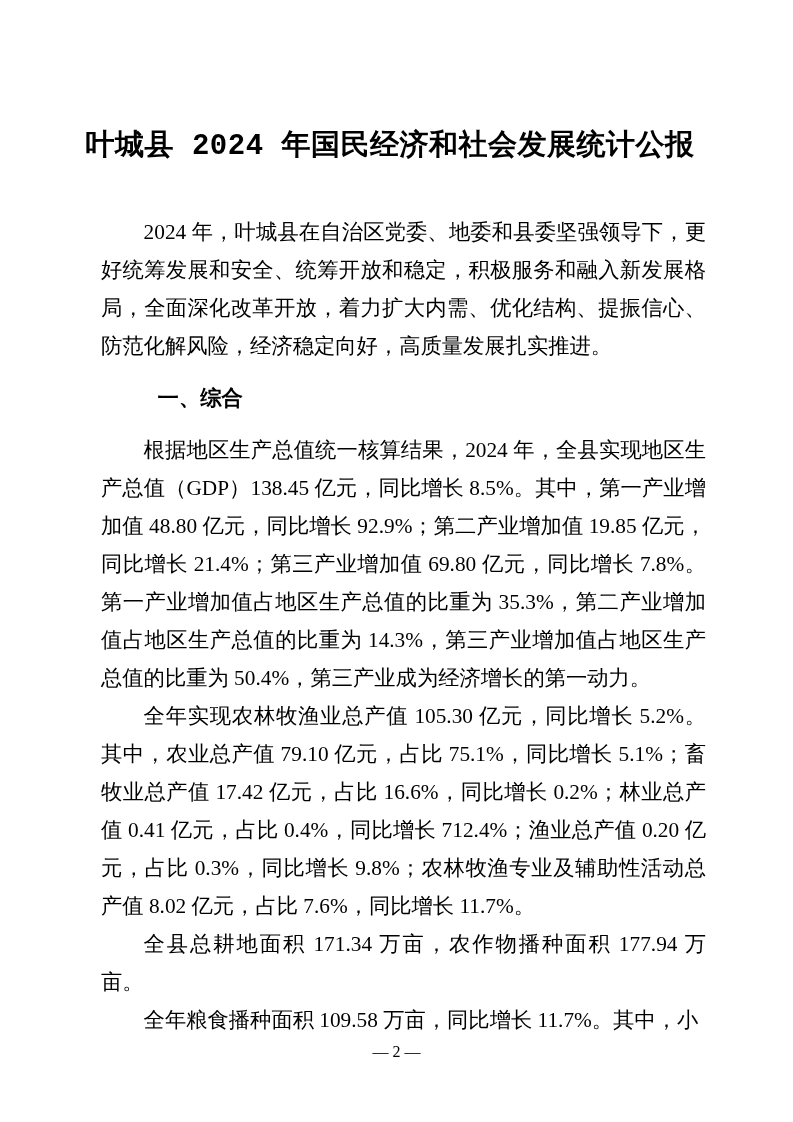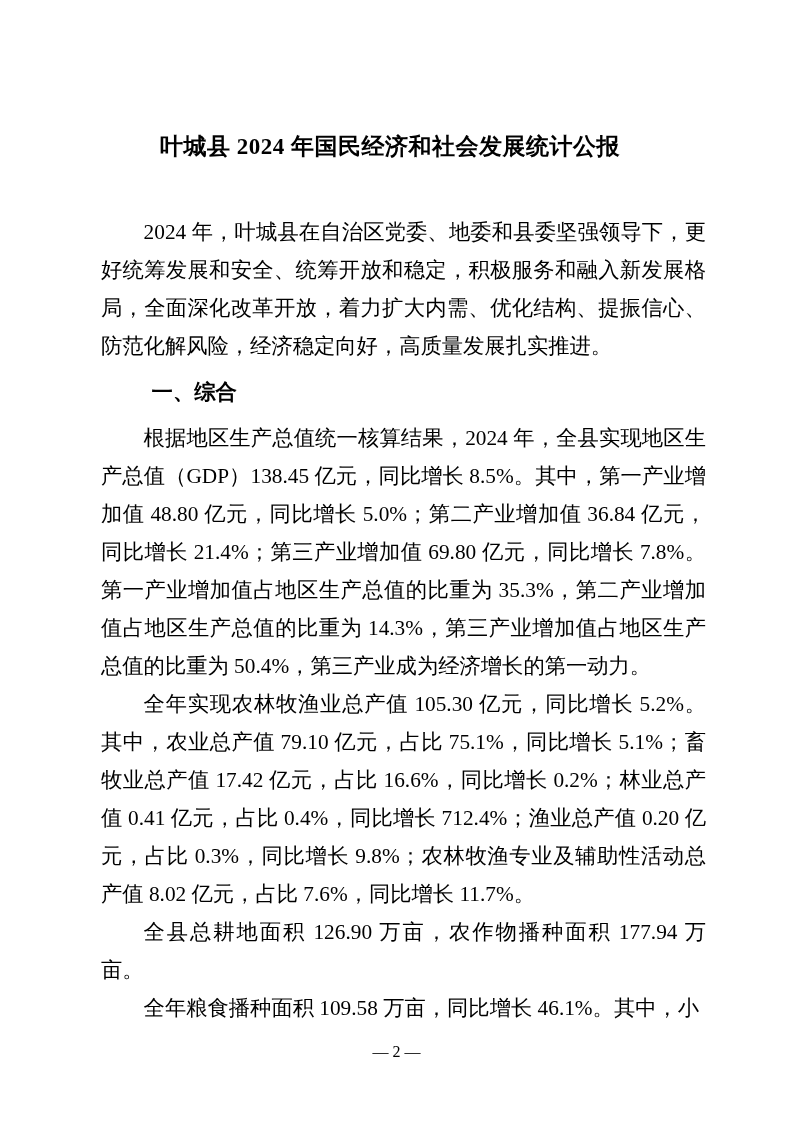--- a/index.html
+++ b/index.html
@@ -15,43 +15,43 @@
     color: #000000;
     font-family: "Liberation Serif", "DejaVu Serif", serif;
   }
   .doc-title {
     position: absolute;
     top: 127px;
     left: 0;
     width: 780px;
     margin: 0;
     text-align: center;
-    font-size: 23px;
+    font-size: 29px;
     line-height: 40px;
     font-weight: bold;
-    font-family: Liberation Serif, serif;
+    font-family: Liberation Mono, monospace;
     letter-spacing: 0.5px;
     white-space: nowrap;
   }
   .doc-body {
     position: absolute;
     top: 213px;
     left: 101px;
     width: 605px;
     font-size: 21.3px;
     line-height: 38px;
     text-align: justify;
   }
   .para {
     margin: 0;
     padding: 0;
     text-indent: 2em;
   }
   .heading {
-    margin: 8px;
+    margin: 14px;
     padding: 0;
     text-indent: 2em;
     font-size: 21.3px;
     line-height: 38px;
     font-weight: bold;
     font-family: "Liberation Sans", "DejaVu Sans", sans-serif;
     text-align: left;
   }
   .page-footer {
     position: absolute;
@@ -70,26 +70,26 @@
 <div>
 
   <h1 class="doc-title">叶城县 2024 年国民经济和社会发展统计公报</h1>
 
   <div class="doc-body">
 
     <p class="para">2024 年，叶城县在自治区党委、地委和县委坚强领导下，更好统筹发展和安全、统筹开放和稳定，积极服务和融入新发展格局，全面深化改革开放，着力扩大内需、优化结构、提振信心、防范化解风险，经济稳定向好，高质量发展扎实推进。</p>
 
     <h2 class="heading">一、综合</h2>
 
-    <p class="para">根据地区生产总值统一核算结果，2024 年，全县实现地区生产总值（GDP）138.45 亿元，同比增长 8.5%。其中，第一产业增加值 48.80 亿元，同比增长 5.0%；第二产业增加值 36.84 亿元，同比增长 21.4%；第三产业增加值 69.80 亿元，同比增长 7.8%。第一产业增加值占地区生产总值的比重为 35.3%，第二产业增加值占地区生产总值的比重为 14.3%，第三产业增加值占地区生产总值的比重为 50.4%，第三产业成为经济增长的第一动力。</p>
+    <p class="para">根据地区生产总值统一核算结果，2024 年，全县实现地区生产总值（GDP）138.45 亿元，同比增长 8.5%。其中，第一产业增加值 48.80 亿元，同比增长 92.9%；第二产业增加值 19.85 亿元，同比增长 21.4%；第三产业增加值 69.80 亿元，同比增长 7.8%。第一产业增加值占地区生产总值的比重为 35.3%，第二产业增加值占地区生产总值的比重为 14.3%，第三产业增加值占地区生产总值的比重为 50.4%，第三产业成为经济增长的第一动力。</p>
 
 
     <p class="para">全年实现农林牧渔业总产值 105.30 亿元，同比增长 5.2%。其中，农业总产值 79.10 亿元，占比 75.1%，同比增长 5.1%；畜牧业总产值 17.42 亿元，占比 16.6%，同比增长 0.2%；林业总产值 0.41 亿元，占比 0.4%，同比增长 712.4%；渔业总产值 0.20 亿元，占比 0.3%，同比增长 9.8%；农林牧渔专业及辅助性活动总产值 8.02 亿元，占比 7.6%，同比增长 11.7%。</p>
 
-    <p class="para">全县总耕地面积 126.90 万亩，农作物播种面积 177.94 万亩。</p>
+    <p class="para">全县总耕地面积 171.34 万亩，农作物播种面积 177.94 万亩。</p>
 
-    <p class="para">全年粮食播种面积 109.58 万亩，同比增长 46.1%。其中，小</p>
+    <p class="para">全年粮食播种面积 109.58 万亩，同比增长 11.7%。其中，小</p>
 
   </div>
 
   <div class="page-footer">— 2 —</div>
 
 </div>
 
 </body></html>

